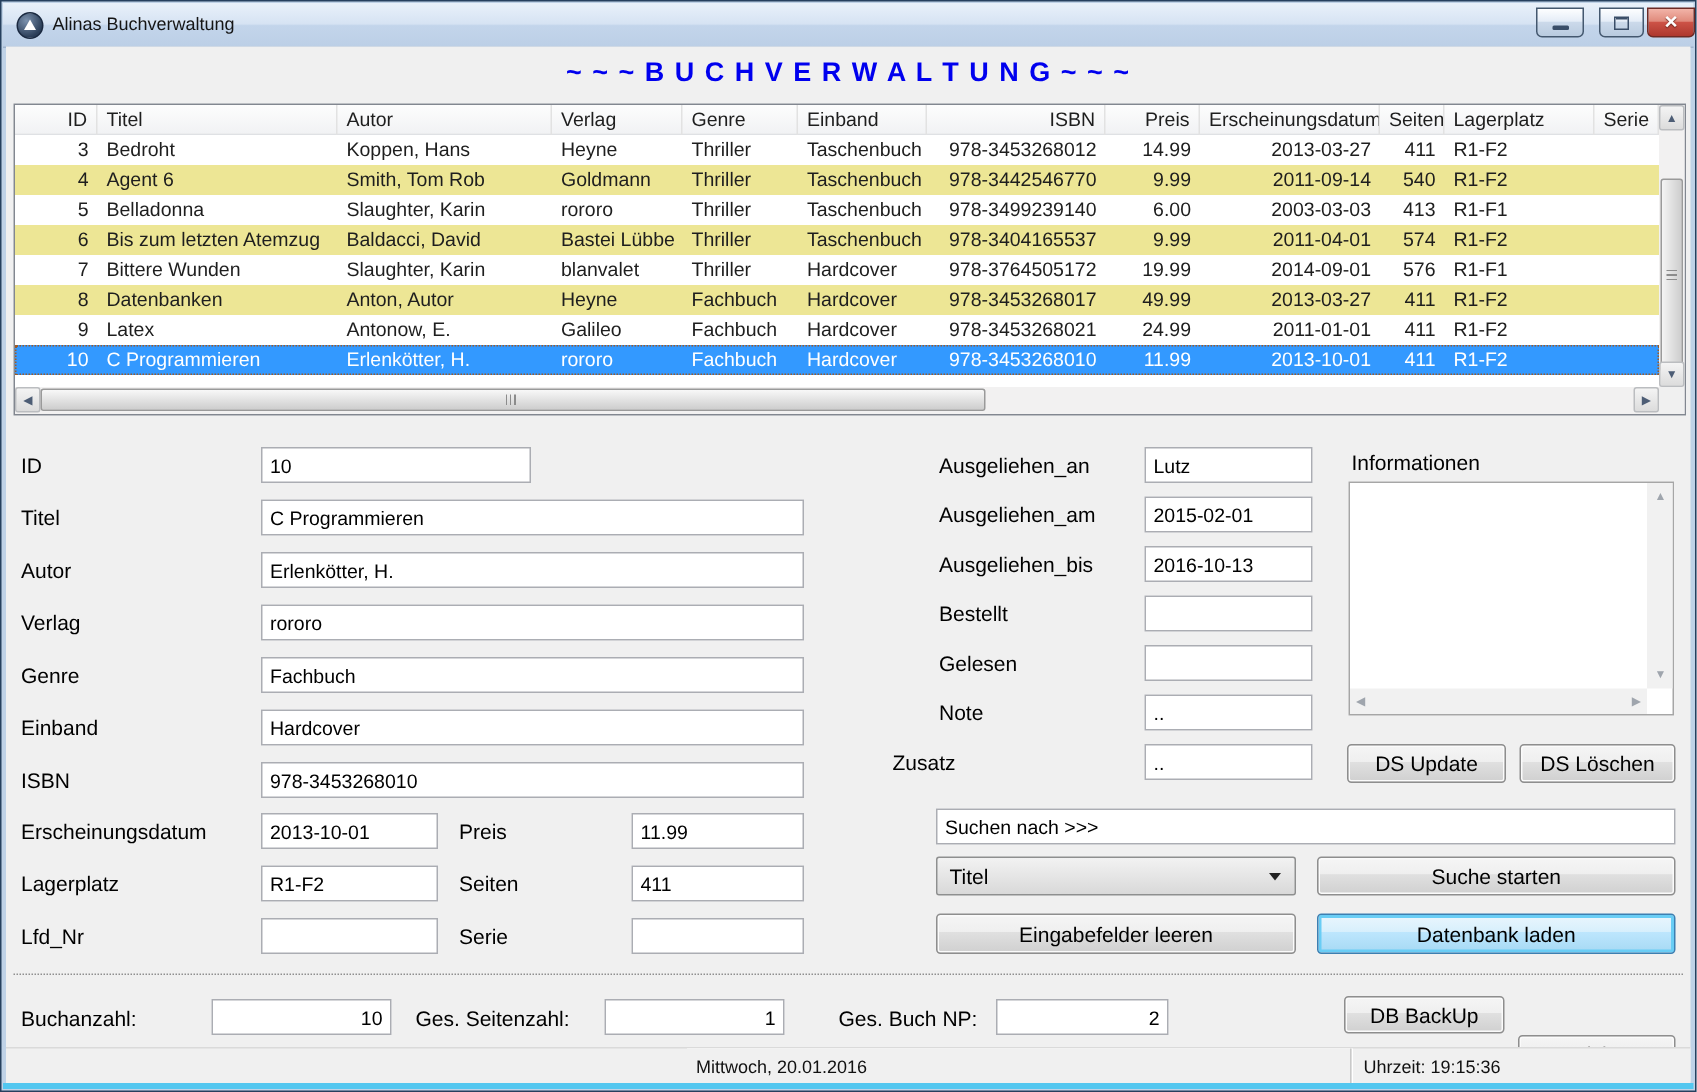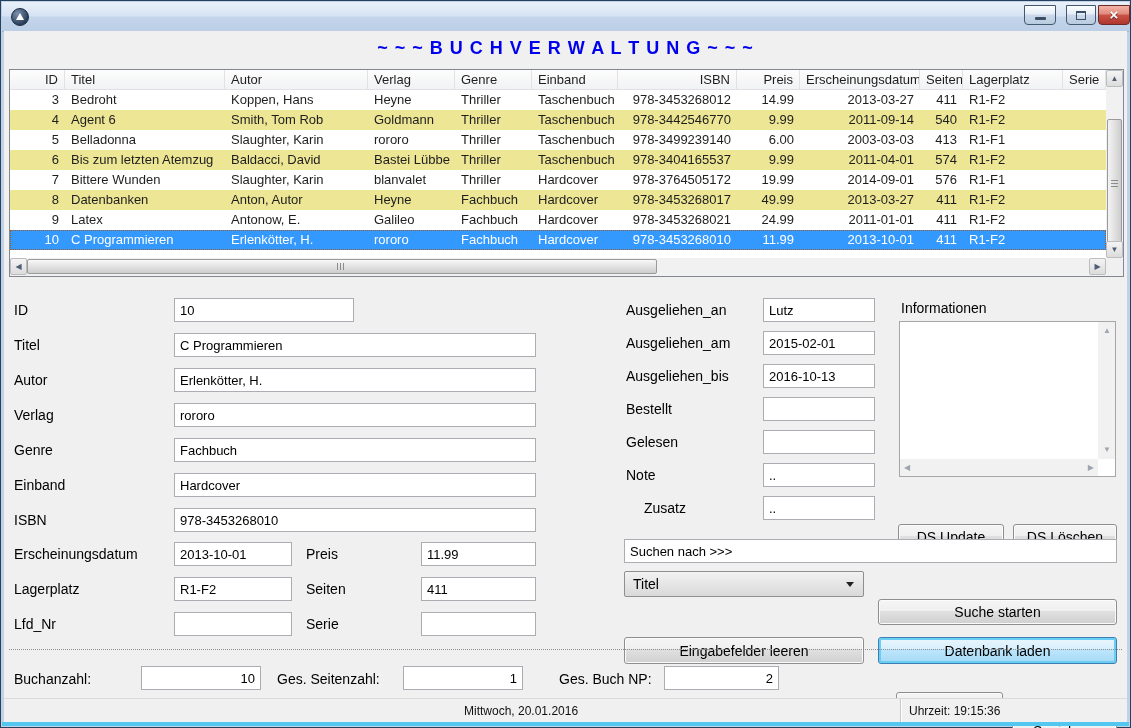--- a/index.html
+++ b/index.html
@@ -61,21 +61,21 @@
     background:repeating-linear-gradient(90deg,#8C8C8C 0 1px,transparent 1px 3px);}
 
   
   .lbl{position:absolute;font-size:14px;color:#000;white-space:nowrap;}
   .txt{position:absolute;height:24px;border:1px solid #ABADB3;background:#FFFFFF;
     font-family:"Liberation Sans",sans-serif;font-size:13px;padding:0 5px;color:#000;outline:none;}
   .txt.num{text-align:right;}
   .btn{position:absolute;border:1px solid #8E8E8E;border-radius:3px;
     background:linear-gradient(#F5F5F5,#EFEFEF 45%,#E0E0E0 46%,#D0D0D0);
     box-shadow:inset 0 0 0 1px #FBFBFB;font-size:14px;color:#000;
-    display:flex;align-items:center;justify-content:center;cursor:default;margin-top:28px;}
+    display:flex;align-items:center;justify-content:center;cursor:default;}
   .btn.primary{border:1px solid #3C7FB1;box-shadow:inset 0 0 0 2px #69CDF5;
     background:linear-gradient(#EAF6FD,#D7EFFC 45%,#BDE6FD 46%,#A6D9F4);}
   .combo{position:absolute;border:1px solid #8E8F8F;border-radius:2px;
     background:linear-gradient(#F2F2F2,#D9D9D9);font-size:14px;color:#000;
     display:flex;align-items:center;padding:0 8px;}
   .combo .arrow{position:absolute;right:9px;top:50%;margin-top:-2px;width:0;height:0;
     border-left:4px solid transparent;border-right:4px solid transparent;border-top:5px solid #222;}
 
   
   .infobox{position:absolute;left:898px;top:320px;width:217px;height:156px;border:1px solid #A6A6A6;background:#fff;}
@@ -94,20 +94,21 @@
     border-right:1px solid #C9C9C9;box-shadow:1px 0 0 #FFFFFF;}
 </style>
 </head>
 <body>
 
 <div class="window">
   <div class="titlebar">
     <div class="app-icon">
         <span></span>
       </div>
+    <div class="title-text">Alinas Buchverwaltung</div>
     <div class="wbtn" style="left:1022px;width:32px;">
         <span class="g-min"></span>
       </div>
     <div class="wbtn" style="left:1064px;width:30px;">
         <span class="g-max"></span>
       </div>
     <div class="wbtn close" style="left:1096px;width:32px;">
         <span class="g-close">×</span>
       </div>
   </div>
@@ -292,21 +293,21 @@
   <div class="lbl" style="left:625px;top:334px;">Ausgeliehen_am</div>
   <input class="txt" style="left: 762px; top: 330px; width: 112px;" value="2015-02-01">
   <div class="lbl" style="left:625px;top:367px;">Ausgeliehen_bis</div>
   <input class="txt" style="left: 762px; top: 363px; width: 112px;" value="2016-10-13">
   <div class="lbl" style="left:625px;top:400px;">Bestellt</div>
   <input class="txt" style="left: 762px; top: 396px; width: 112px;" value="">
   <div class="lbl" style="left:625px;top:433px;">Gelesen</div>
   <input class="txt" style="left: 762px; top: 429px; width: 112px;" value="">
   <div class="lbl" style="left:625px;top:466px;">Note</div>
   <input class="txt" style="left: 762px; top: 462px; width: 112px;" value="..">
-  <div class="lbl" style="left:643px;top:499px;">Zusatz</div>
+  <div class="lbl" style="left:594px;top:499px;">Zusatz</div>
   <input class="txt" style="left: 762px; top: 495px; width: 112px;" value="..">
 
   <div class="lbl" style="left:900px;top:299px;">Informationen</div>
   <div class="infobox">
     <div class="info-vs">
       <span class="gray-arr" style="top:5px;left:5px;">▲</span>
       <span class="gray-arr" style="bottom:5px;left:5px;">▼</span>
     </div>
     <div class="info-hs">
       <span class="gray-arr" style="left:4px;top:5px;">◀</span>

